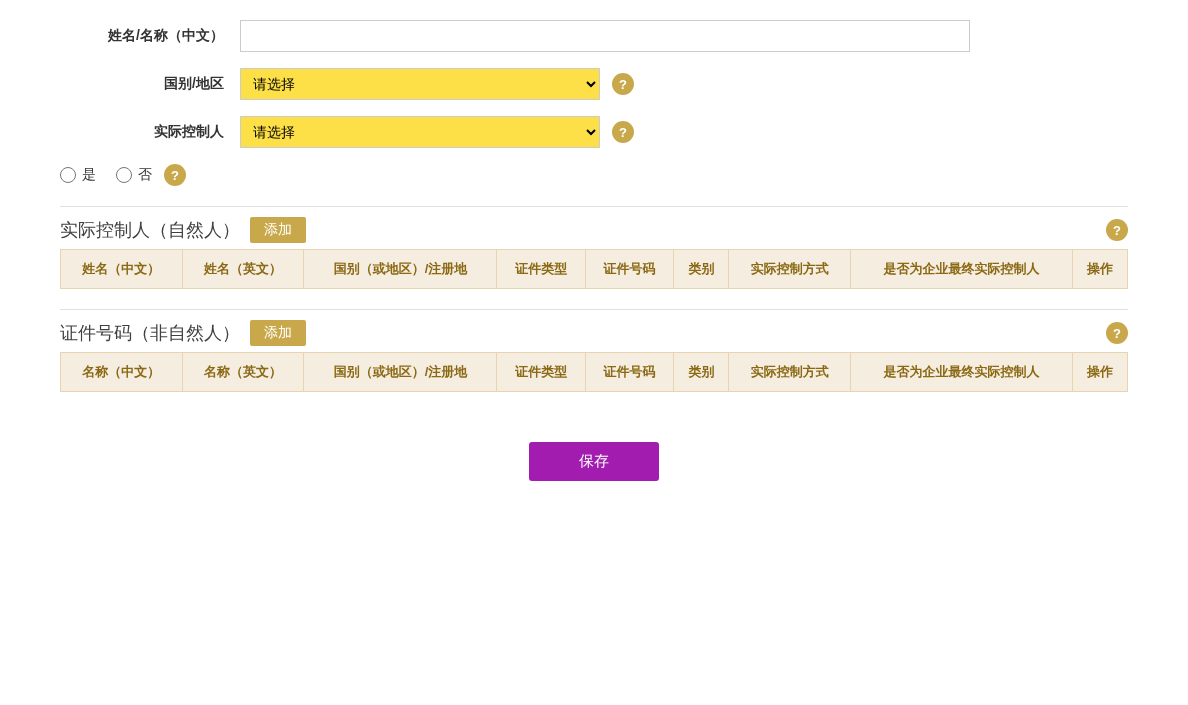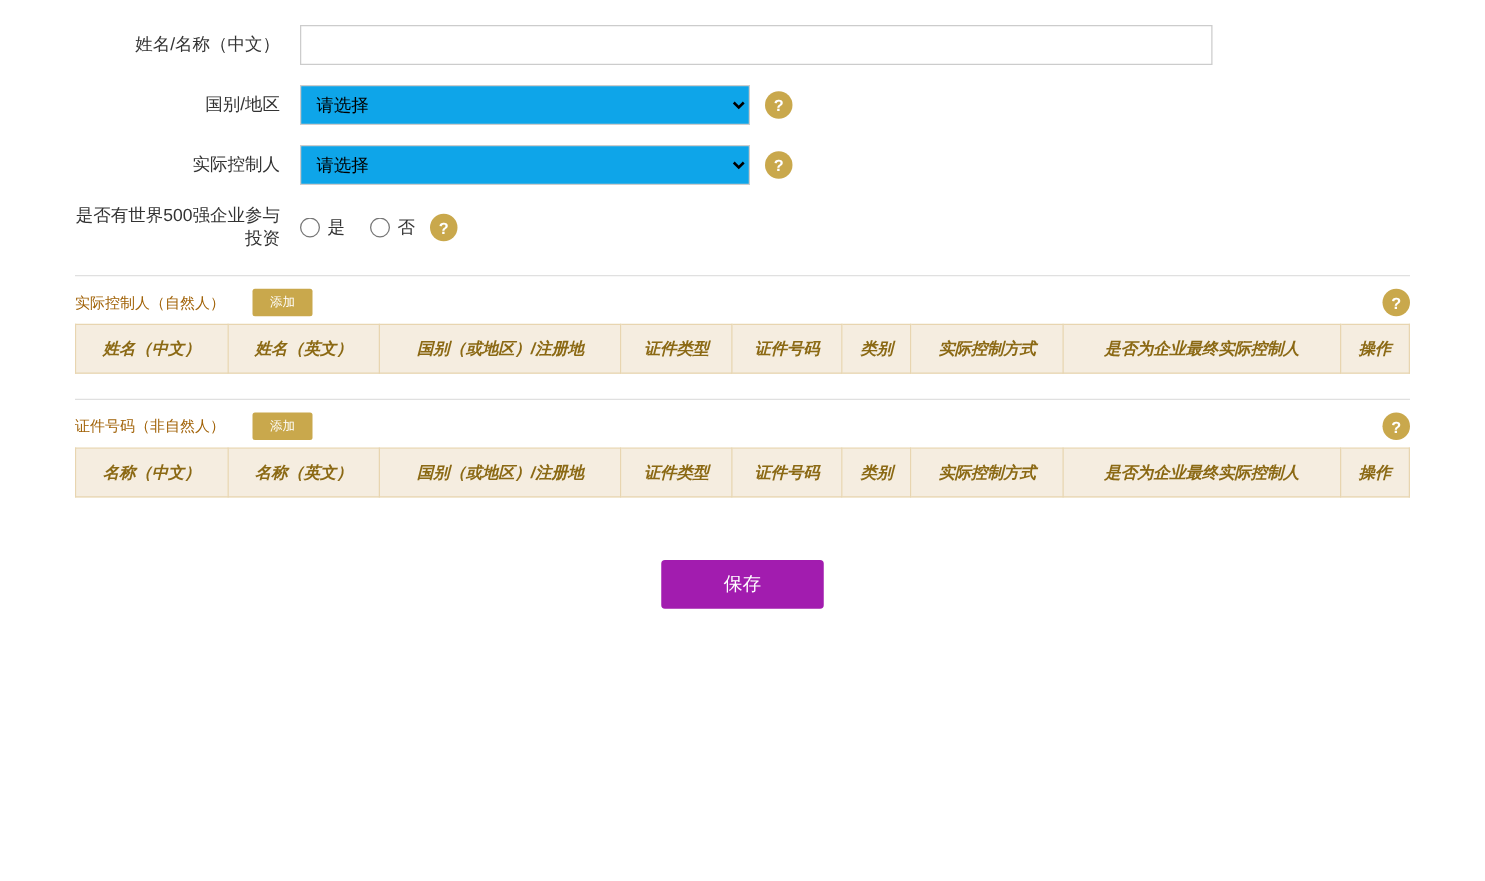--- a/index.html
+++ b/index.html
@@ -28,39 +28,40 @@
       margin-bottom: 16px;
     }
 
     .form-label {
       width: 180px;
       text-align: right;
       padding-right: 16px;
       color: #333;
       font-size: 14px;
       flex-shrink: 0;
+      font-weight: bold;
     }
 
     .form-input {
       flex: 1;
       max-width: 730px;
       height: 32px;
       border: 1px solid #ccc;
       padding: 0 8px;
       font-size: 14px;
       outline: none;
     }
 
     .form-select {
       width: 360px;
       height: 32px;
       border: 1px solid #ccc;
       padding: 0 8px;
       font-size: 14px;
-      background: #0ea5e9;
+      background: #fde047;
       outline: none;
       appearance: auto;
     }
 
     .radio-group {
       display: flex;
       align-items: center;
       gap: 20px;
     }
 
@@ -87,43 +88,41 @@
       justify-content: center;
       color: #fff;
       font-size: 13px;
       font-weight: bold;
       cursor: pointer;
       margin-left: 12px;
       flex-shrink: 0;
     }
 
     .section-title {
-      font-size: 12px;
-      color: #a16207;
+      font-size: 18px;
+      color: #404040;
       font-weight: normal;
     }
 
     .add-btn {
       background: #c9a84c;
       color: #fff;
       border: none;
       padding: 4px 14px;
-      font-size: 10px;
-      cursor: pointer;
-      margin-left: 12px;
+      font-size: 14px;
+      cursor: pointer;
       border-radius: 2px;
       font-family: inherit;
     }
 
     
     .data-table {
       width: 100%;
       border-collapse: collapse;
       margin-bottom: 20px;
-      font-style: italic;
     }
 
     .data-table th {
       background: #f5ede0;
       color: #8b6914;
       font-weight: bold;
       text-align: center;
       padding: 10px 8px;
       border: 1px solid #e8d5b0;
       font-size: 13px;
@@ -210,21 +209,20 @@
       <label class="form-label">实际控制人</label>
       <select class="form-select">
         <option value="">请选择</option>
       </select>
       <div class="help-icon">?</div>
     </div>
   </div>
 
   <div class="form-row">
     <div class="full-row-helper">
-      <label class="form-label">是否有世界500强企业参与投资</label>
       <div class="radio-group">
         <label class="radio-item">
           <input type="radio" name="fortune500" value="yes" style="">
           <span>是</span>
         </label>
         <label class="radio-item">
           <input type="radio" name="fortune500" value="no" style="">
           <span>否</span>
         </label>
       </div>

